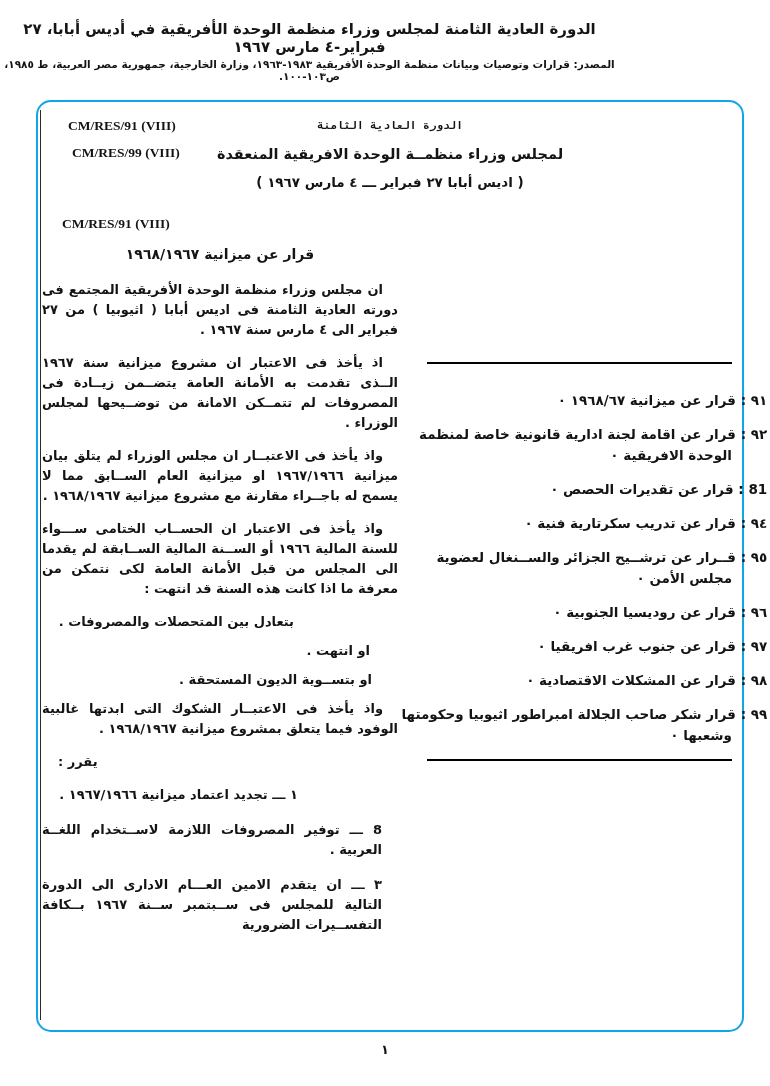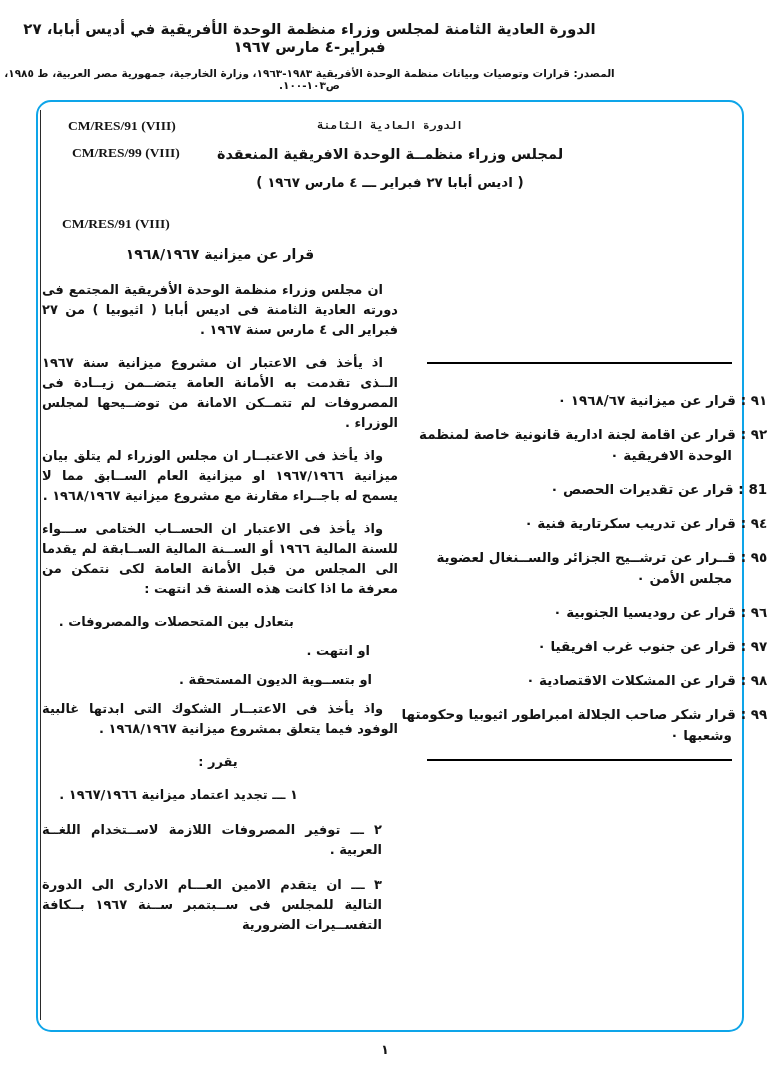--- a/index.html
+++ b/index.html
@@ -4,21 +4,21 @@
 <style>
   html,body{margin:0;padding:0;}
   body{
     width:770px;height:1086px;background:#ffffff;color:#141414;
     font-family:"DejaVu Sans",sans-serif;position:relative;overflow:hidden;
   }
   .page{position:absolute;inset:0;}
   
   .top-header{position:absolute;top:20px;left:0;width:619px;text-align:center;direction:rtl;}
   .top1{font-size:15px;font-weight:700;letter-spacing:.2px;}
-  .top2{font-size:10.5px;font-weight:700;margin-top:11px;}
+  .top2{font-size:10.5px;font-weight:700;margin-top:2px;}
   
   .doc-box{
     position:absolute;left:36px;top:100px;width:708px;height:932px;
     box-sizing:border-box;border:2px solid #0ea5e9;border-radius:15px;background:#fff;
   }
   .inner-edge{position:absolute;left:2px;top:8px;bottom:10px;width:1px;background:#2a2a2a;}
   
   .refs{position:absolute;top:10px;left:30px;direction:ltr;
     font-family:"Liberation Serif","DejaVu Serif",serif;font-size:13.5px;font-weight:700;line-height:27px;}
   .ref2{padding-left:4px;}
@@ -31,21 +31,21 @@
   .s3{font-size:13.5px;font-weight:700;}
   
   .body-col{position:absolute;top:142px;left:4px;width:356px;direction:rtl;
     font-size:13px;font-weight:700;line-height:20px;}
   .btitle{text-align:center;font-size:14px;margin:0 0 16px 0;}
   .para{margin:0 0 13px 0;text-indent:15px;text-align:justify;}
   .sub{margin:0 0 9px 0;text-align:right;}
   .sub1{margin-right:104px;}
   .sub2{margin-right:28px;}
   .sub3{margin-right:26px;}
-  .decides{margin:2px 20px 13px 16px;text-align:center;}
+  .decides{margin:2px 20px 13px 16px;text-align:left;}
   .dec{margin:0 0 15px 0;text-align:justify;}
   .dec1{margin-right:100px;}
   .dec2{margin-right:16px;}
   .dec3{margin-right:16px;}
   
   .list-col{position:absolute;top:254px;left:360px;width:334px;direction:rtl;
     font-size:13.5px;font-weight:700;line-height:21px;}
   .rule{height:2px;background:#000;width:305px;}
   .rule-top{margin:6px 0 26px 0;}
   .rule-bottom{margin:10px 0 0 0;}
@@ -86,21 +86,21 @@
       <p class="para">ان مجلس وزراء منظمة الوحدة الأفريقية المجتمع فى دورته العادية الثامنة فى اديس أبابا ( اثيوبيا ) من ٢٧ فبراير الى ٤ مارس سنة ١٩٦٧ .</p>
       <p class="para">اذ يأخذ فى الاعتبار ان مشروع ميزانية سنة ١٩٦٧ الــذى تقدمت به الأمانة العامة يتضــمن زيــادة فى المصروفات لم تتمــكن الامانة من توضــيحها لمجلس الوزراء .</p>
       <p class="para">واذ يأخذ فى الاعتبــار ان مجلس الوزراء لم يتلق بيان ميزانية ١٩٦٧/١٩٦٦ او ميزانية العام الســابق مما لا يسمح له باجــراء مقارنة مع مشروع ميزانية ١٩٦٨/١٩٦٧ .</p>
       <p class="para">واذ يأخذ فى الاعتبار ان الحســاب الختامى ســـواء للسنة المالية ١٩٦٦ أو الســنة المالية الســابقة لم يقدما الى المجلس من قبل الأمانة العامة لكى نتمكن من معرفة ما اذا كانت هذه السنة قد انتهت :</p>
       <p class="sub sub1">بتعادل بين المتحصلات والمصروفات .</p>
       <p class="sub sub2">او انتهت .</p>
       <p class="sub sub3">او بتســوية الديون المستحقة .</p>
       <p class="para">واذ يأخذ فى الاعتبــار الشكوك التى ابدتها غالبية الوفود فيما يتعلق بمشروع ميزانية ١٩٦٨/١٩٦٧ .</p>
       <p class="decides">يقرر :</p>
       <p class="dec dec1">١ ـــ تجديد اعتماد ميزانية ١٩٦٧/١٩٦٦ .</p>
-      <p class="dec dec2">٢ ـــ توفير المصروفات اللازمة لاســتخدام اللغــة العربية .</p>
+      <p class="dec dec2">8 ـــ توفير المصروفات اللازمة لاســتخدام اللغــة العربية .</p>
       <p class="dec dec3">٣ ـــ ان يتقدم الامين العـــام الادارى الى الدورة التالية للمجلس فى ســبتمبر ســنة ١٩٦٧ بــكافة التفســيرات الضرورية</p>
     </div>
 
     <div class="list-col">
       <div class="rule rule-top"></div>
 
       <div class="res-item">
         <span class="rnum">ق ٩١ :</span>
         <span>قرار عن ميزانية ١٩٦٨/٦٧ ٠</span>
       </div>

